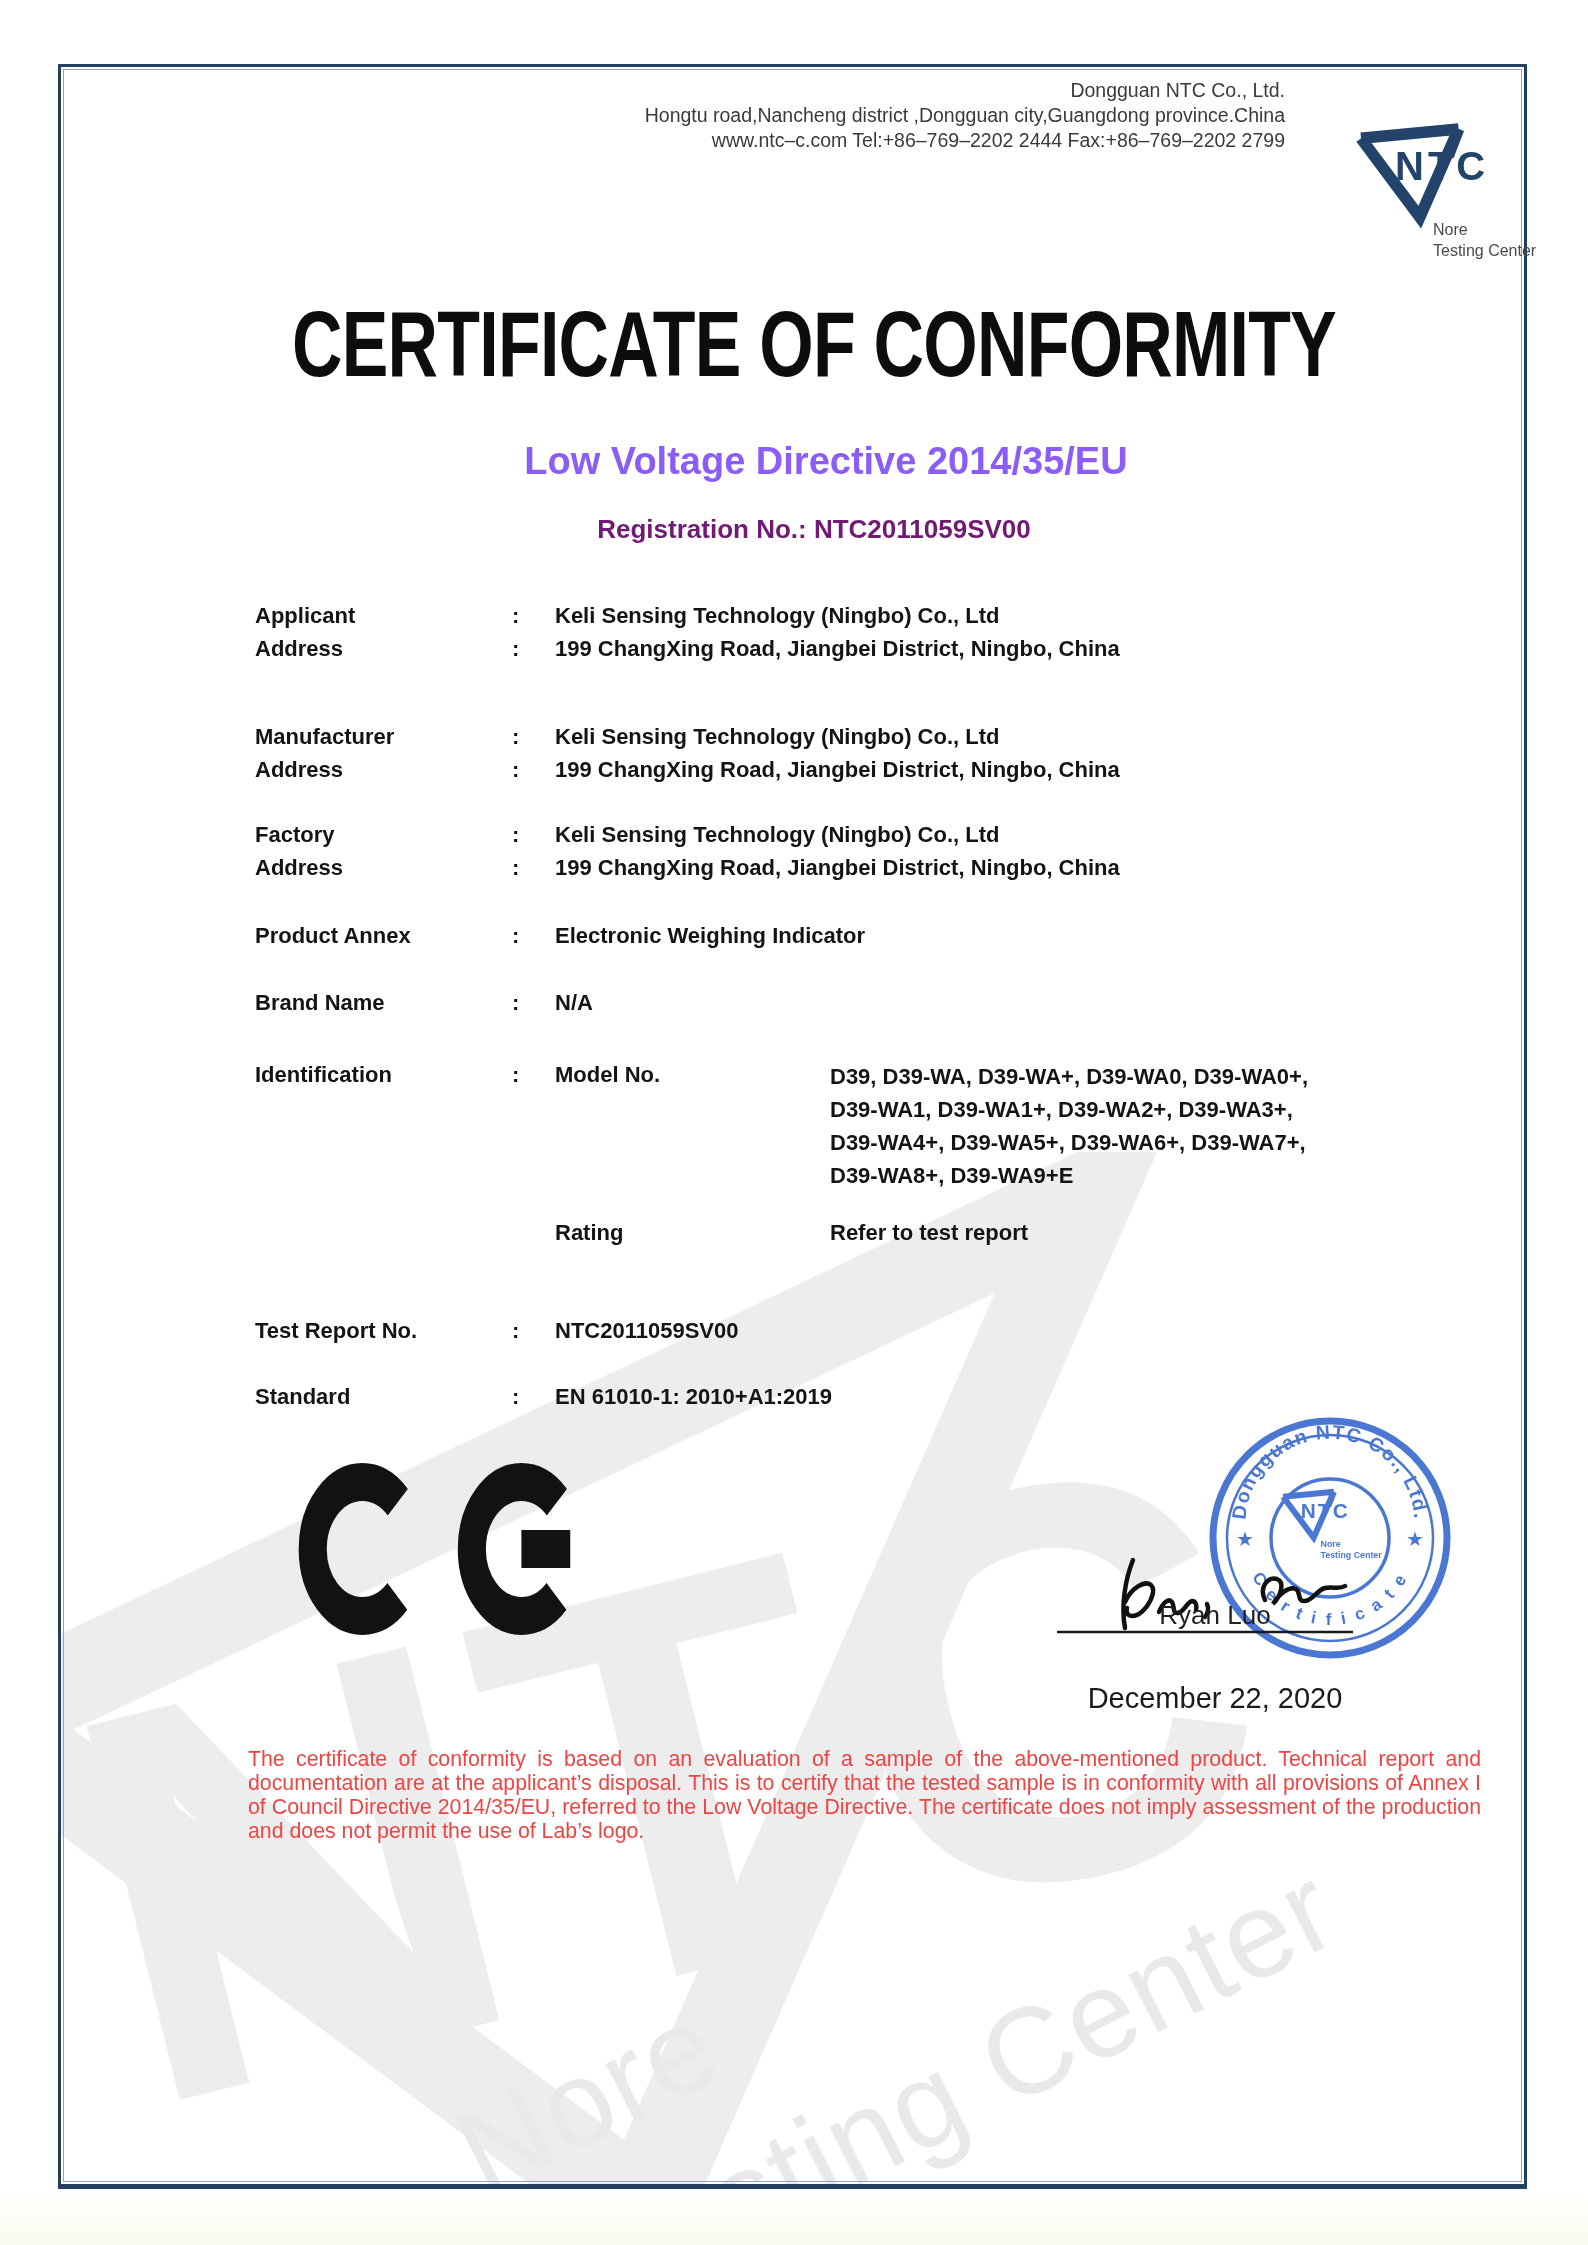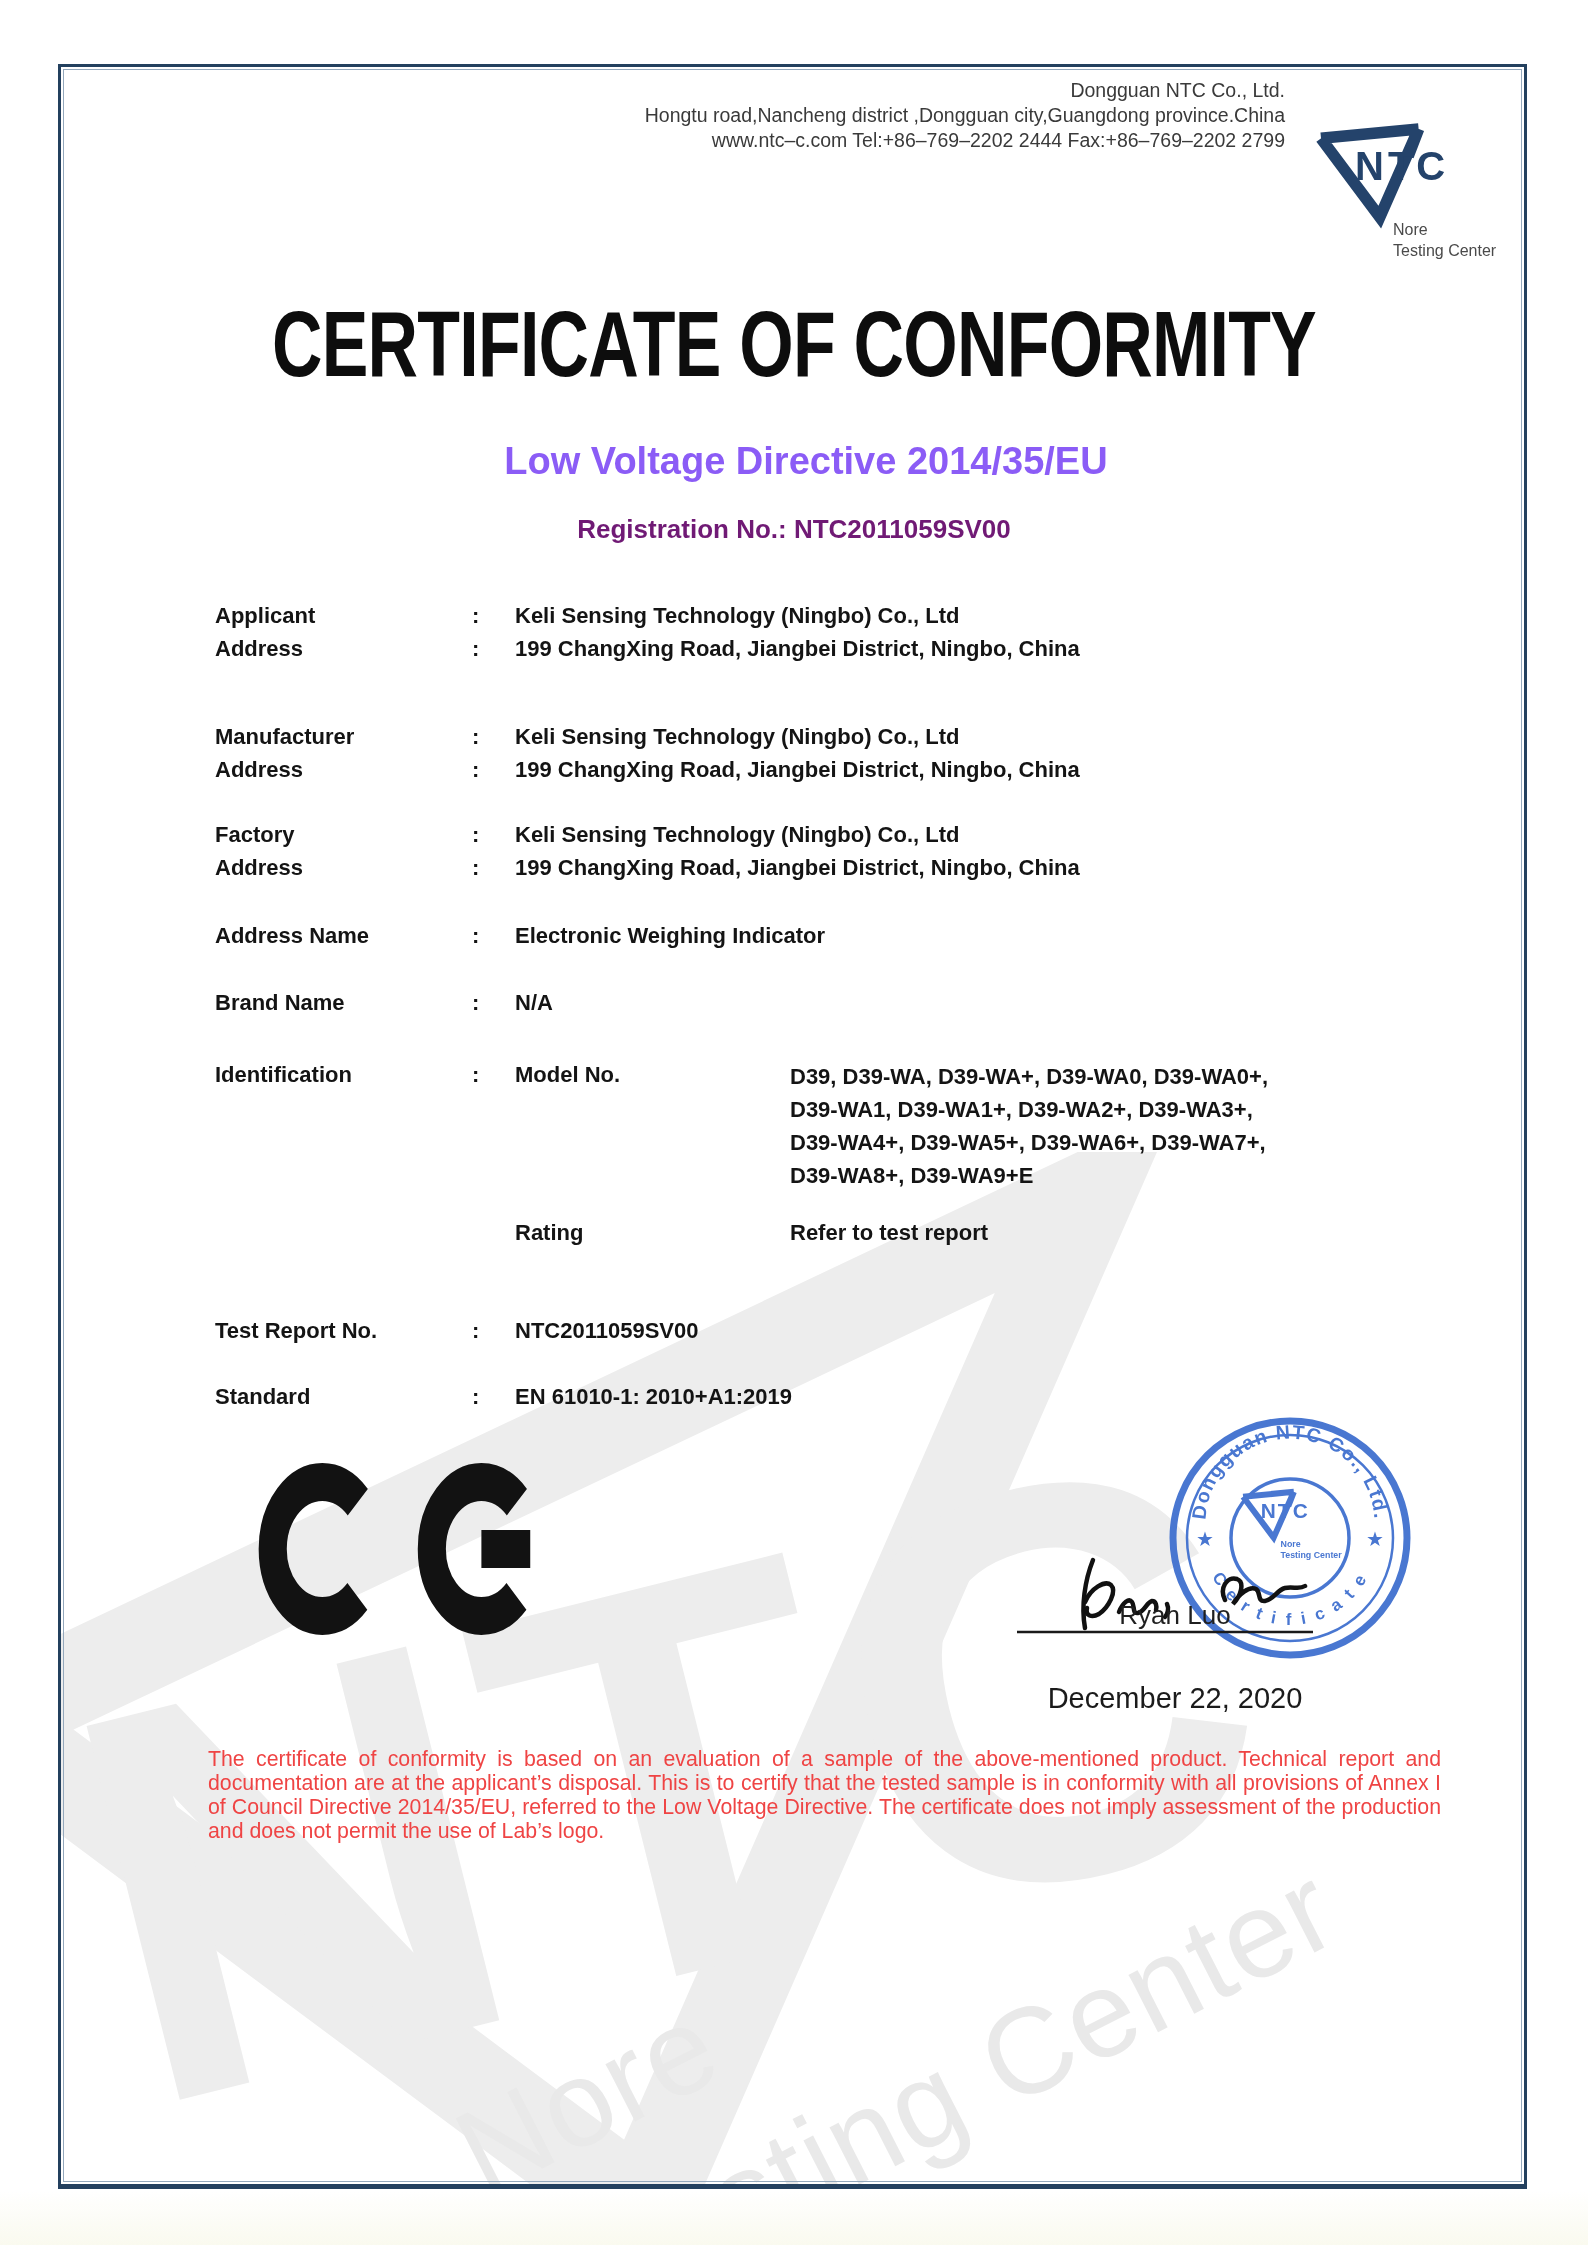--- a/index.html
+++ b/index.html
@@ -10,21 +10,21 @@
          border:3px solid #23405e;border-bottom-width:5px;overflow:hidden;background:#ffffff;}
   .inner-line{position:absolute;inset:2px;border:1px solid #94a8bc;pointer-events:none;}
   .below-strip{position:absolute;left:0;top:2191px;width:100%;height:54px;
                background:linear-gradient(#ffffff,#fafaef);}
   
   .wm-logo{position:absolute;left:-211px;top:1085px;}
   .wm-text{position:absolute;left:369px;top:2023px;transform:rotate(-27deg);transform-origin:0 0;
            font-size:122px;line-height:158px;letter-spacing:2px;color:#e9e9e9;white-space:nowrap;}
   .wm-text .l2{padding-left:70px;}
   
-  .content{position:absolute;inset:0;z-index:2;}
+  .content{position:absolute;inset:0;z-index:2;margin-left:40px;}
   .hdr{position:absolute;top:78px;right:303px;text-align:right;font-size:19.5px;line-height:25px;
        color:#3a3a3a;}
   .logo{position:absolute;left:1292px;top:110px;}
   .title{position:absolute;top:292px;left:0;width:100%;text-align:center;font-size:92px;
          font-weight:700;letter-spacing:-1px;white-space:nowrap;transform:scaleX(0.76);
          transform-origin:50% 50%;color:#0d0d0d;}
   .directive{position:absolute;top:440px;left:12px;width:100%;text-align:center;font-size:38px;
              font-weight:700;color:#8b5cf6;}
   .registration{position:absolute;top:514px;left:0;width:100%;text-align:center;font-size:26px;
                 font-weight:700;color:#701a75;}
@@ -111,21 +111,21 @@
       <span class="col">:</span>
       <span class="val">Keli Sensing Technology (Ningbo) Co., Ltd</span>
     </div>
     <div class="row" style="top:853px">
       <span class="lbl">Address</span>
       <span class="col">:</span>
       <span class="val">199 ChangXing Road, Jiangbei District, Ningbo, China</span>
     </div>
 
     <div class="row" style="top:921px">
-      <span class="lbl">Address Name</span>
+      <span class="lbl">Product Annex</span>
       <span class="col">:</span>
       <span class="val">Electronic Weighing Indicator</span>
     </div>
 
     <div class="row" style="top:988px">
       <span class="lbl">Brand Name</span>
       <span class="col">:</span>
       <span class="val">N/A</span>
     </div>
 

